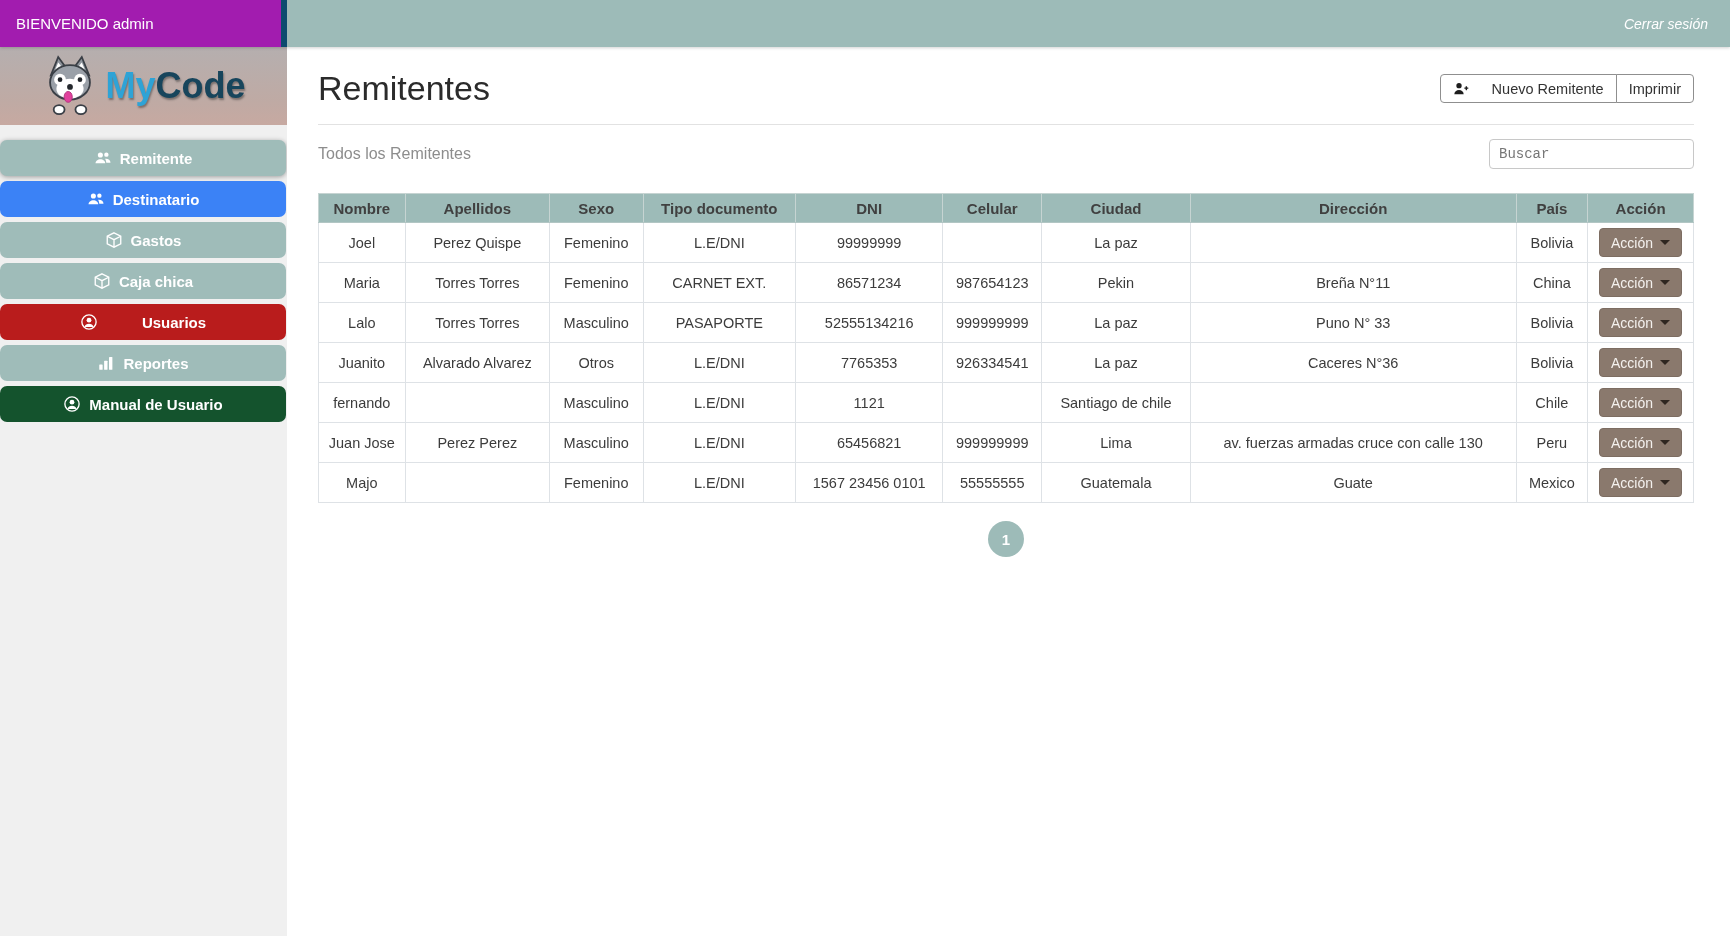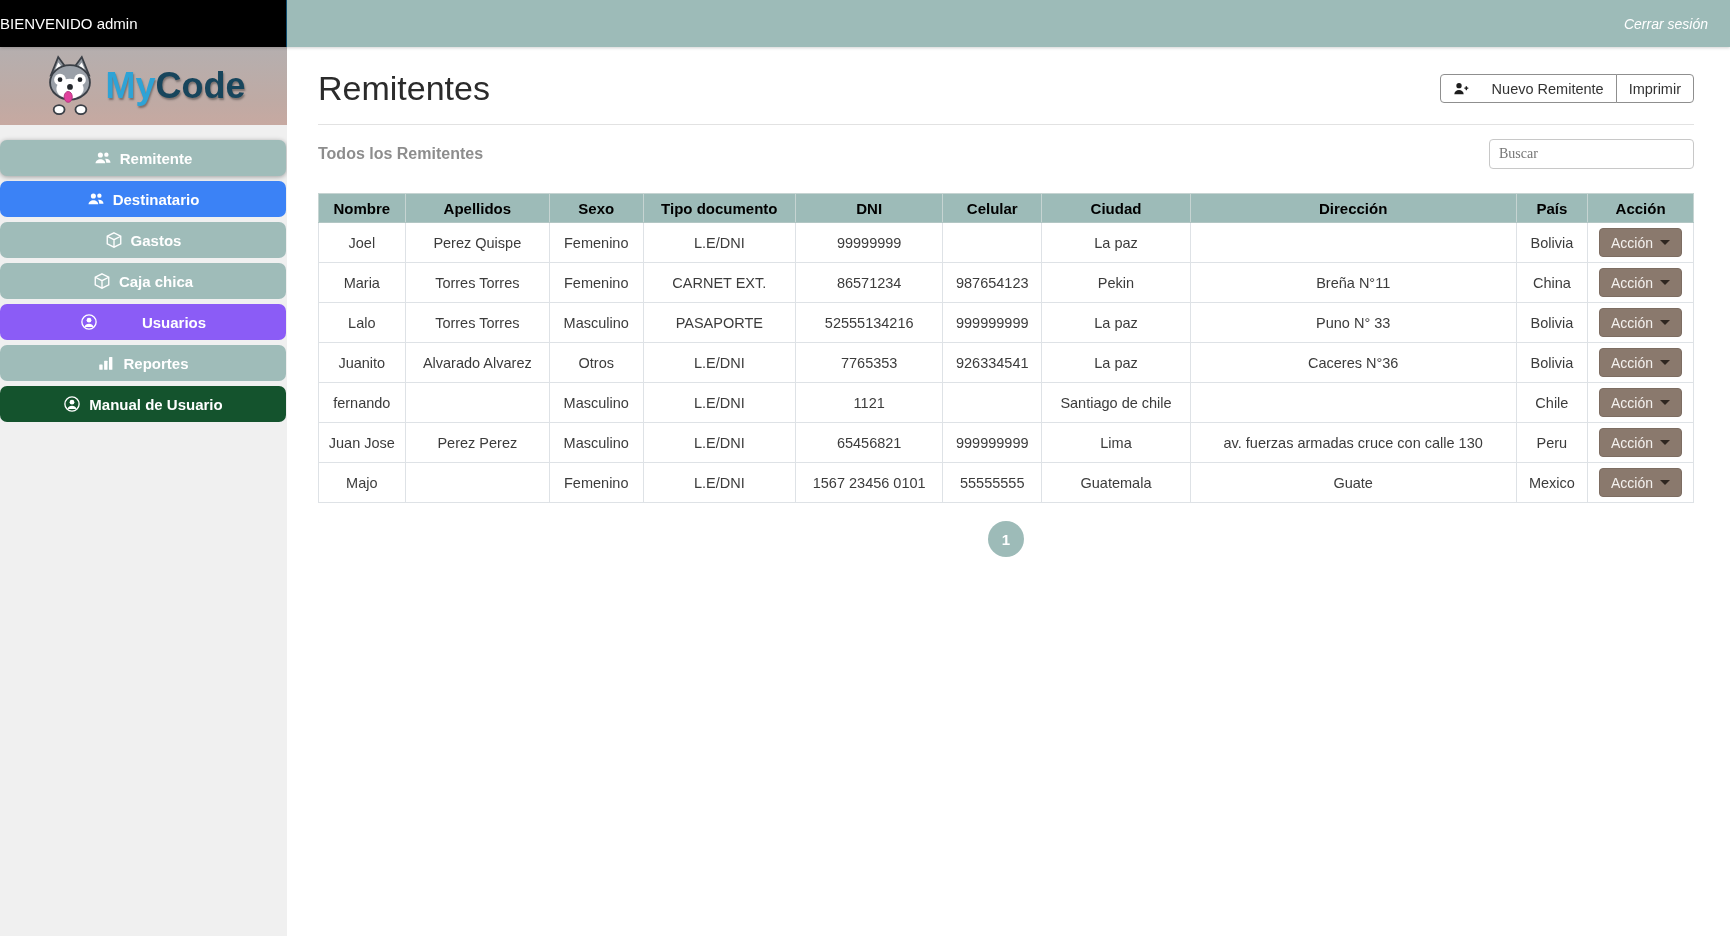--- a/index.html
+++ b/index.html
@@ -11,24 +11,24 @@
   }
 
   
   .topbar {
     position: absolute; top: 0; left: 0; width: 1730px; height: 47px;
     display: flex;
     box-shadow: 0 1px 3px rgba(0,0,0,0.18);
     z-index: 5;
   }
   .topbar-left {
-    width: 287px; height: 47px; background: #000000;
-    display: flex; align-items: center; padding-left: 0;
+    width: 287px; height: 47px; background: #a21caf;
+    display: flex; align-items: center; padding-left: 16px;
     color: #ffffff; font-size: 15px;
-    border-right: 1px solid #0c4a6e;
+    border-right: 6px solid #0c4a6e;
   }
   .topbar-right {
     flex: 1; height: 47px; background: #9dbbb8;
     display: flex; align-items: center; justify-content: flex-end;
     padding-right: 22px;
   }
   .logout-link { color: #ffffff; font-size: 14px; cursor: pointer; text-decoration: none; font-style: italic; }
 
   
   .sidebar {
@@ -75,36 +75,36 @@
     display: inline-flex; align-items: center; gap: 23px; cursor: pointer;
   }
   .btn-left { border-radius: 4px 0 0 4px; }
   .btn-right { border-radius: 0 4px 4px 0; margin-left: -1px; }
   .hr { border: none; border-top: 1px solid #e2e2e2; margin-top: 16px; }
 
   .toolbar-row {
     margin-top: 14px;
     display: flex; justify-content: space-between; align-items: center;
   }
-  .subtitle { color: #8d8d8d; font-size: 16px; font-weight: bold; text-align: right; }
+  .subtitle { color: #8d8d8d; font-size: 16px; font-weight: normal; text-align: right; }
   .search-input {
     width: 205px; height: 30px;
     border: 1px solid #c8c8c8; border-radius: 4px;
     font-size: 14px; padding: 0 9px; color: #444;
-    font-family: Liberation Serif, serif; outline: none;
+    font-family: Liberation Mono, monospace; outline: none;
   }
   .search-input::placeholder { color: #767676; }
 
   
   table.data-table {
     margin-top: 24px; width: 100%;
     border-collapse: collapse; table-layout: fixed;
   }
   .data-table th {
-    background: #9dbbb8; color: #000000;
+    background: #9dbbb8; color: #404040;
     font-size: 15px; font-weight: bold;
     height: 29px; border: 1px solid #c6d4d2; border-bottom: 1px solid #b2c6c4;
     text-align: center; padding: 2px 0;
   }
   .data-table td {
     border: 1px solid #dee2e6; height: 40px;
     font-size: 14.5px; color: #3c3c3c; text-align: center;
     padding: 2px 6px; background: #ffffff;
     overflow: hidden; white-space: nowrap; text-overflow: ellipsis;
   }
@@ -188,21 +188,21 @@
         </svg>
       <span>Gastos</span>
     </div>
     <div class="side-item" style="background: rgb(159, 188, 185);">
       <svg viewBox="0 0 24 24" fill="none" stroke="#ffffff" stroke-width="1.8">
           <path d="M12 2.5 21 7v10l-9 4.5L3 17V7l9-4.5z"></path>
           <path d="M3 7l9 4.5L21 7M12 11.5V21.5"></path>
         </svg>
       <span>Caja chica</span>
     </div>
-    <div class="side-item" style="background: #8b5cf6; gap: 44px;">
+    <div class="side-item" style="background: #b91c1c; gap: 44px;">
       <svg viewBox="0 0 24 24" fill="none" stroke="#ffffff" stroke-width="1.8">
           <circle cx="12" cy="12" r="9.5"></circle>
           <circle cx="12" cy="9.5" r="3.2" fill="#ffffff" stroke="none"></circle>
           <path d="M5.8 18.8c1-3 3.4-4.4 6.2-4.4s5.2 1.4 6.2 4.4" fill="#ffffff" stroke="none"></path>
         </svg>
       <span>Usuarios</span>
     </div>
     <div class="side-item" style="background: rgb(159, 188, 185);">
       <svg viewBox="0 0 24 24" fill="#ffffff">
           <rect x="3" y="14" width="4.5" height="7" rx="0.8"></rect>

